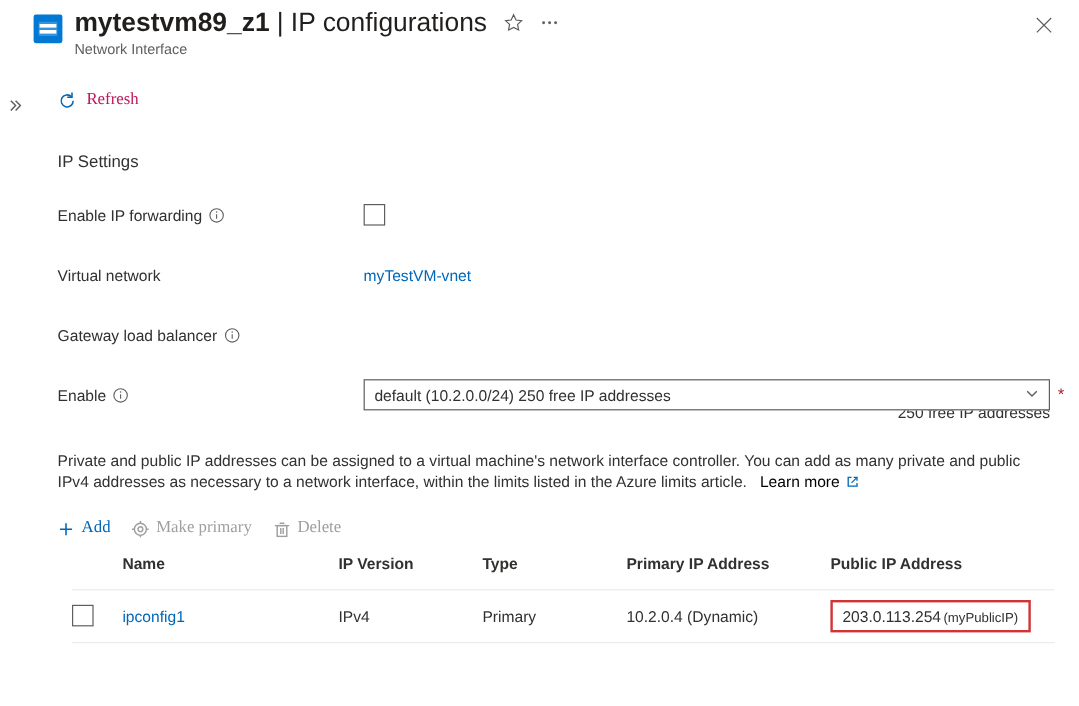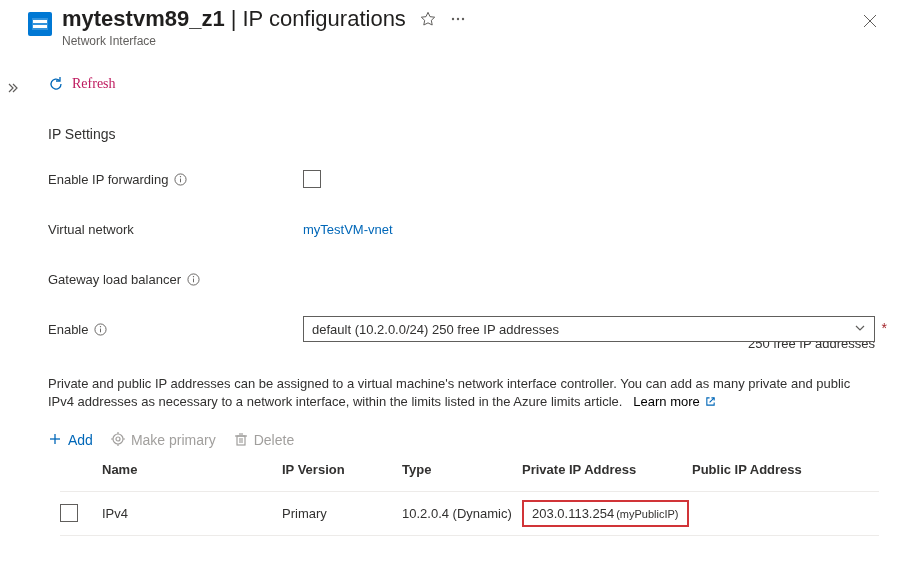--- a/index.html
+++ b/index.html
@@ -56,21 +56,21 @@
     display:flex; align-items:center; padding:0 8px; font-size:13px; cursor:pointer;
     position:relative;
   }
   .select-box .chev { margin-left:auto; }
   .required-star { position:absolute; right:12px; top:4px; color:#a4262c; font-size:14px;}
   .helper-right { display:flex; justify-content:flex-end; padding-right:24px; margin-top:-14px; margin-bottom:10px; font-size:13px;}
   .info-para { margin:24px 20px 0 20px; font-size:13px; line-height:18px; color:#323130; padding-right:24px;}
   .learn-more { color:#000000; cursor:pointer; white-space:nowrap; }
   .ext-icon { display:inline-block; vertical-align:middle; margin-left:2px;}
   .action-bar { display:flex; align-items:center; gap:18px; margin:20px 20px 0 20px; }
-  .action-btn { display:flex; align-items:flex-start; gap:6px; font-size:14px; cursor:pointer;}
+  .action-btn { display:flex; align-items:flex-end; gap:6px; font-size:14px; cursor:pointer;font-family:Liberation Serif, serif;}
   .action-btn.disabled { color:#a19f9d; cursor:default;}
   .action-btn.add { color:#0067b8;}
   .grid { margin:0 20px 0 32px; }
   .grid-header, .grid-row {
     display:grid;
     grid-template-columns: 42px 180px 120px 120px 170px 200px;
     align-items:center; min-height:44px;
   }
   .grid-header { font-weight:700; border-bottom:1px solid #edebe9; }
   .grid-row { border-bottom:1px solid #edebe9; }
@@ -252,27 +252,28 @@
       <span>Delete</span>
     </div>
   </div>
 
   <div class="grid">
     <div class="grid-header">
       <div></div>
       <div>Name</div>
       <div>IP Version</div>
       <div>Type</div>
-      <div>Private IP Address</div>
+      <div>Primary IP Address</div>
       <div>Public IP Address</div>
     </div>
     <div class="grid-row">
       <div>
           <div class="checkbox"></div>
         </div>
+      <div><span class="link">ipconfig1</span></div>
       <div>IPv4</div>
       <div>Primary</div>
       <div>10.2.0.4 (Dynamic)</div>
       <div>
         <span class="highlight-box">
           <span>203.0.113.254</span>
           <span class="pname">(myPublicIP)</span>
         </span>
       </div>
     </div>

